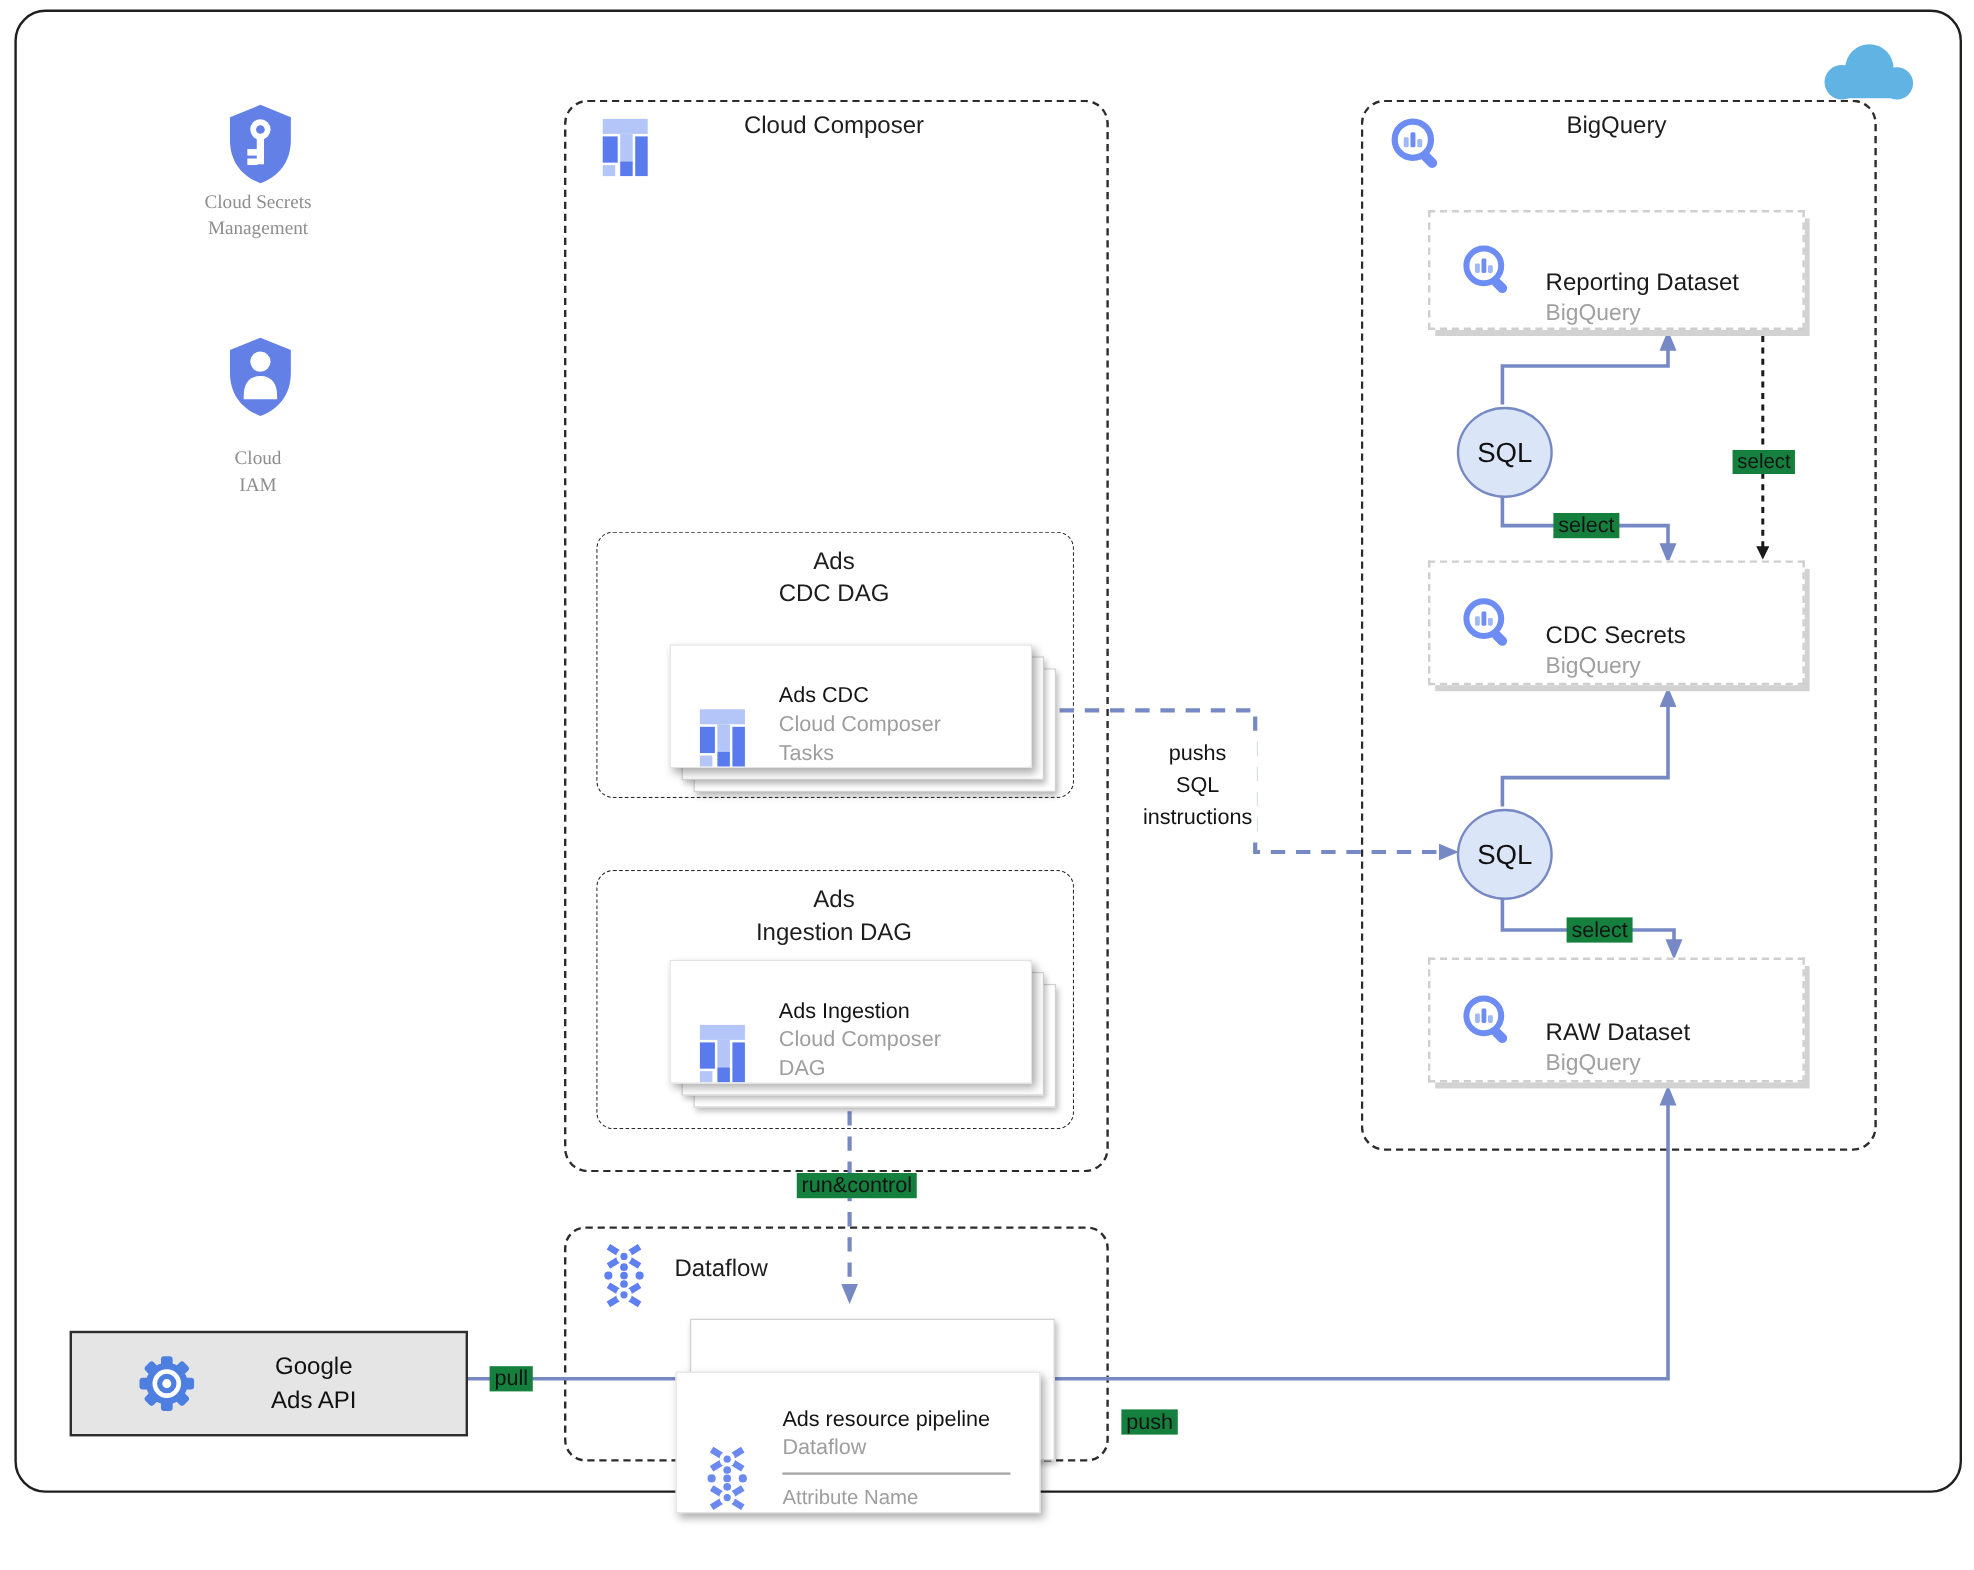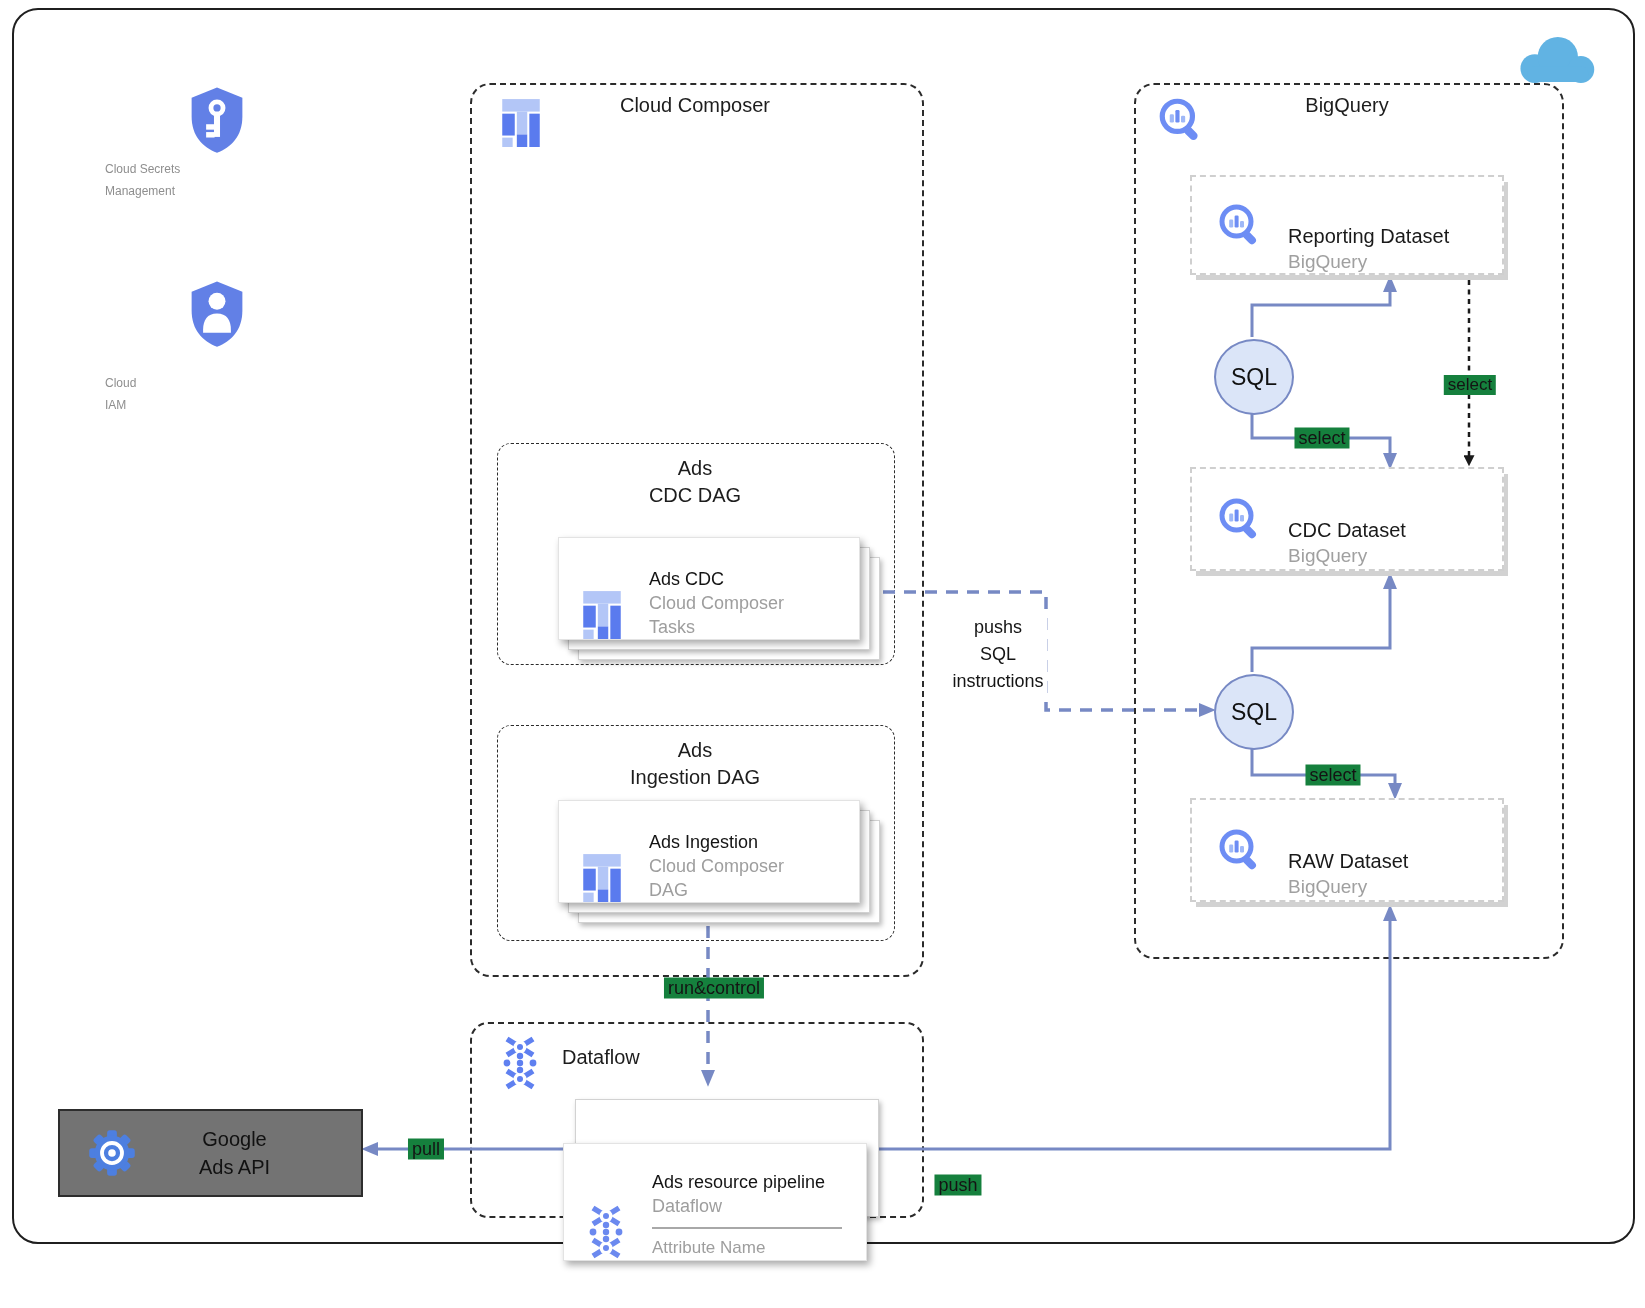--- a/index.html
+++ b/index.html
@@ -34,24 +34,24 @@
 
   
   .sqlnode{position:absolute;width:76px;height:72px;border-radius:50%;background:#dbe5f8;border:2px solid #7789c4;display:flex;align-items:center;justify-content:center;font-size:23px;color:#111;z-index:11;}
 
   
   .elabel{position:absolute;transform:translate(-50%,-50%);background:#15803d;padding:0 4px;font-size:18px;color:#141414;z-index:20;white-space:nowrap;}
   .elabel.small{font-size:17px;}
   .mlabel{position:absolute;transform:translateX(-50%);text-align:center;font-size:18px;color:#141414;line-height:27px;z-index:20;background:#fff;padding:0 4px;}
 
   
-  .caption{position:absolute;width:220px;text-align:left;color:#8e8e8e;font-size:12px;line-height:22px;z-index:6;}
-
-  
-  .apibox{position:absolute;background:#737373;border:2px solid #2d2d2d;display:flex;align-items:center;z-index:10;}
+  .caption{position:absolute;width:220px;text-align:center;color:#8e8e8e;font-size:16px;line-height:22px;z-index:6;font-family:Liberation Serif, serif;}
+
+  
+  .apibox{position:absolute;background:#e5e5e5;border:2px solid #2d2d2d;display:flex;align-items:center;z-index:10;padding-left:27px;}
   .apibox .txt{flex:1;text-align:center;font-size:20px;color:#111;line-height:28px;margin-right:30px;}
 
   .abspos{position:absolute;}
   svg{display:block;}
 </style>
 </head>
 <body>
 
 <svg width="0" height="0" style="position:absolute" aria-hidden="true">
   <defs>
@@ -270,21 +270,21 @@
       <div class="t">Reporting Dataset</div>
       <div class="s">BigQuery</div>
     </div>
   </div>
 
   <div class="dataset" style="left:1190px;top:467px;width:310px;height:100px;">
     <svg class="ic" width="48" height="48">
         <use href="#sym-bq"></use>
       </svg>
     <div class="txt">
-      <div class="t">CDC Dataset</div>
+      <div class="t">CDC Secrets</div>
       <div class="s">BigQuery</div>
     </div>
   </div>
 
   <div class="dataset" style="left:1190px;top:798px;width:310px;height:100px;">
     <svg class="ic" width="48" height="48">
         <use href="#sym-bq"></use>
       </svg>
     <div class="txt">
       <div class="t">RAW Dataset</div>

